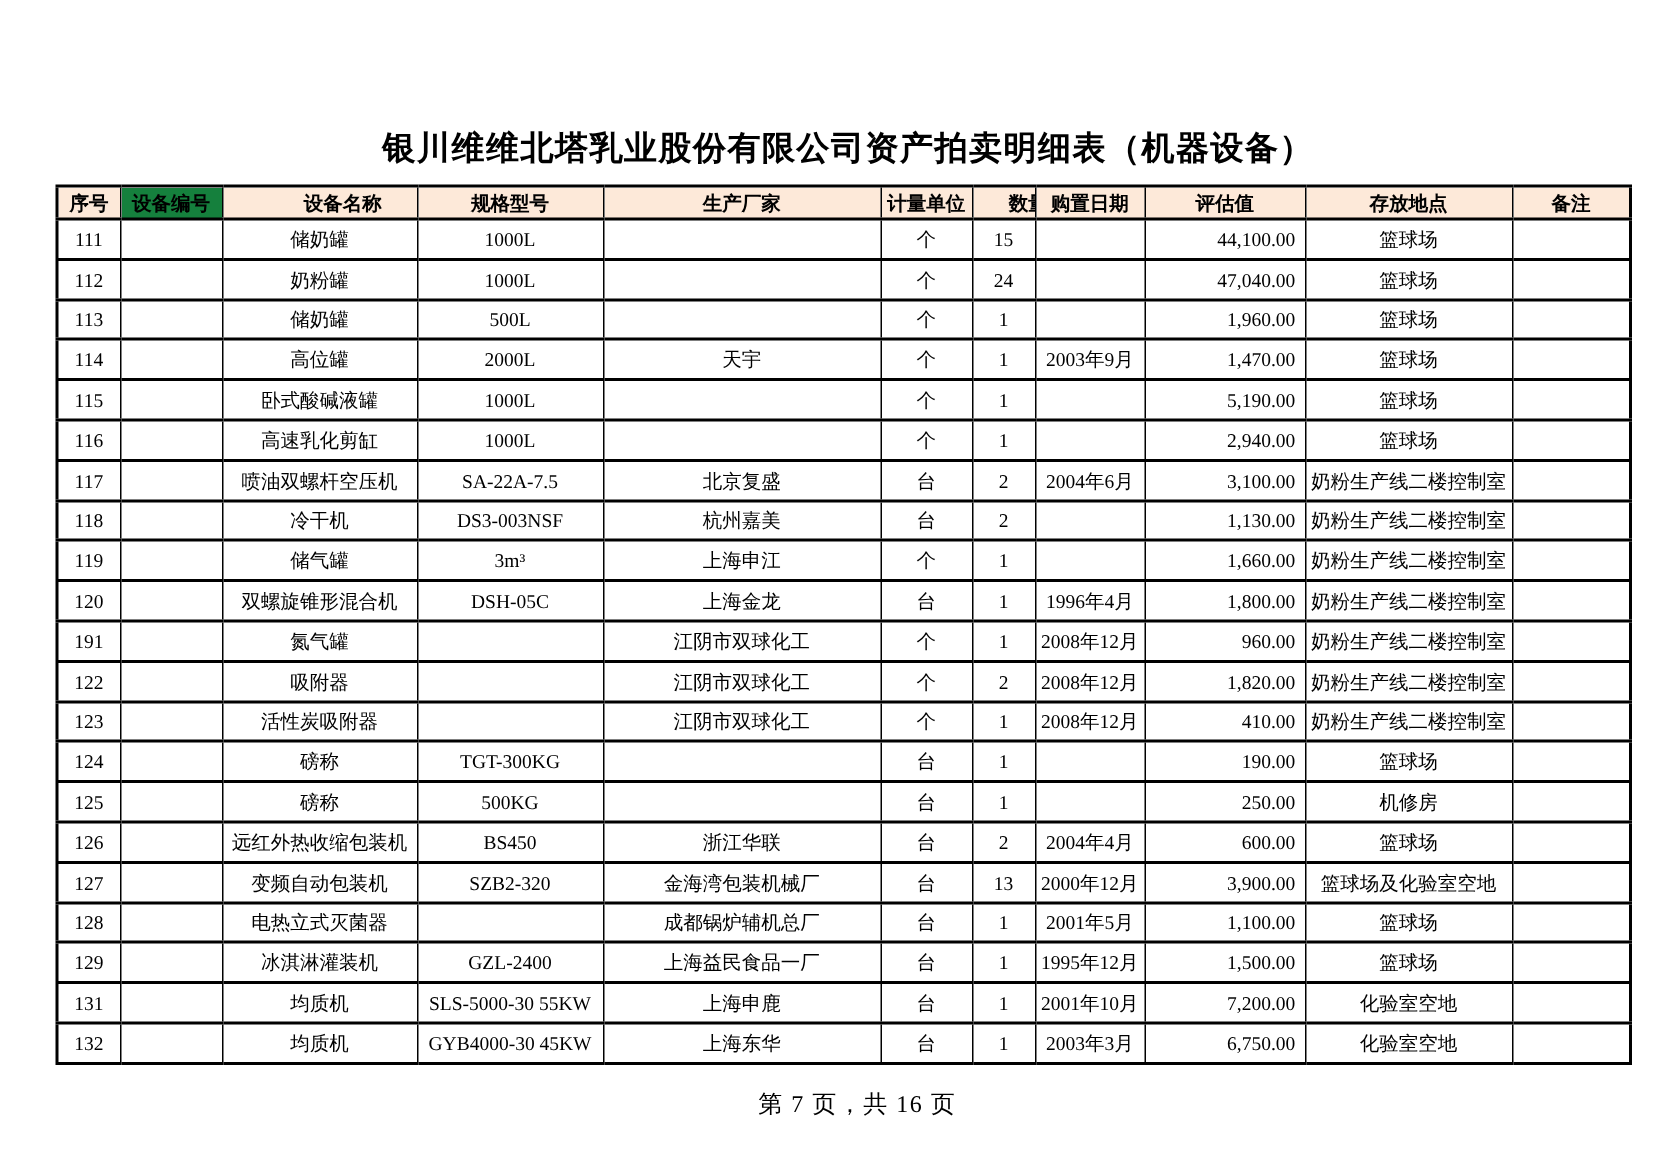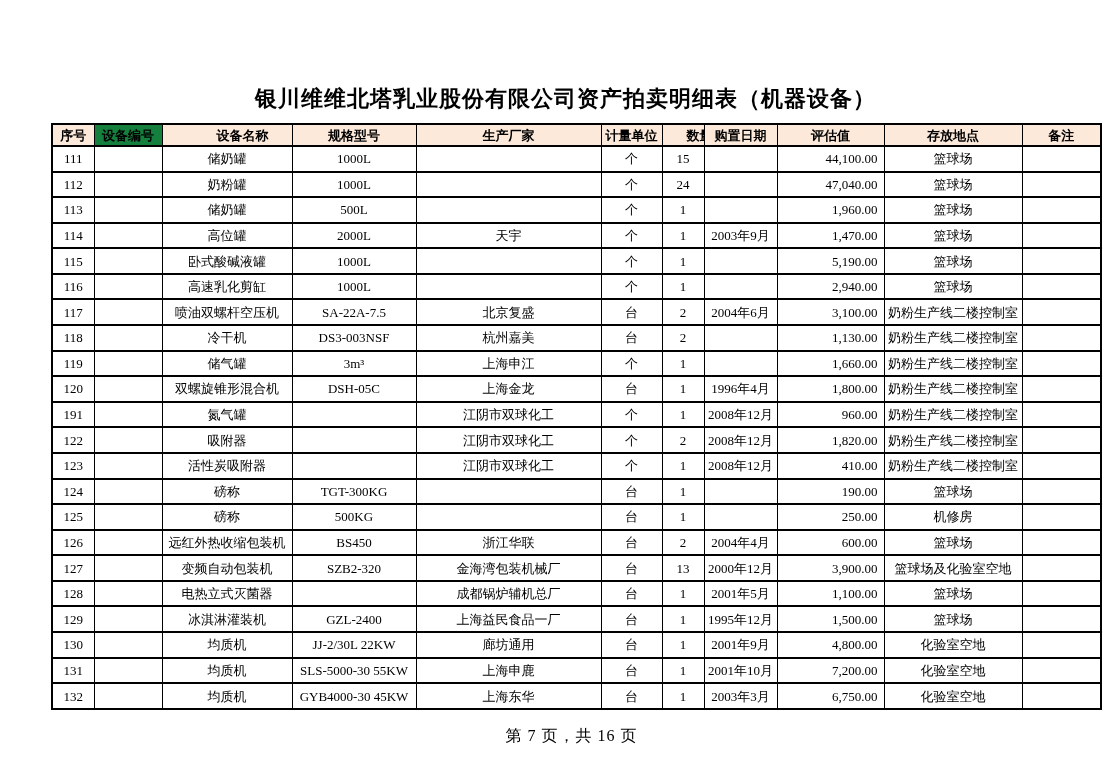--- a/index.html
+++ b/index.html
@@ -8,21 +8,21 @@
     position:relative; width:1119px; height:784px; background:#ffffff;
     color:#000; overflow:hidden;
     font-family:"Liberation Serif","DejaVu Serif",serif;
   }
   .title {
     position:absolute; top:84px; left:6px; width:100%;
     text-align:center; font-size:22px; font-weight:bold; letter-spacing:1px;
     font-family:"Liberation Sans","DejaVu Sans",sans-serif;
   }
   table.asset {
-    position:absolute; top:123px; left:51px;
+    position:absolute; top:123px; left:37px;
     width:1050px; height:587px;
     border-collapse:collapse; table-layout:fixed;
     border:2px solid #000;
   }
   table.asset th, table.asset td {
     border-left:1px solid #000; border-right:1px solid #000;
     border-top:2px solid #000; border-bottom:2px solid #000;
     font-size:13px; line-height:1; text-align:center;
     overflow:hidden; white-space:nowrap; padding:0;
   }
@@ -313,33 +313,20 @@
           <td>GZL-2400</td>
           <td>上海益民食品一厂</td>
           <td>台</td>
           <td>1</td>
           <td>1995年12月</td>
           <td class="num">1,500.00</td>
           <td>篮球场</td>
           <td></td>
         </tr>
         <tr>
-          <td>130</td>
-          <td></td>
-          <td>均质机</td>
-          <td>JJ-2/30L 22KW</td>
-          <td>廊坊通用</td>
-          <td>台</td>
-          <td>1</td>
-          <td>2001年9月</td>
-          <td class="num">4,800.00</td>
-          <td>化验室空地</td>
-          <td></td>
-        </tr>
-        <tr>
           <td>131</td>
           <td></td>
           <td>均质机</td>
           <td>SLS-5000-30 55KW</td>
           <td>上海申鹿</td>
           <td>台</td>
           <td>1</td>
           <td>2001年10月</td>
           <td class="num">7,200.00</td>
           <td>化验室空地</td>

